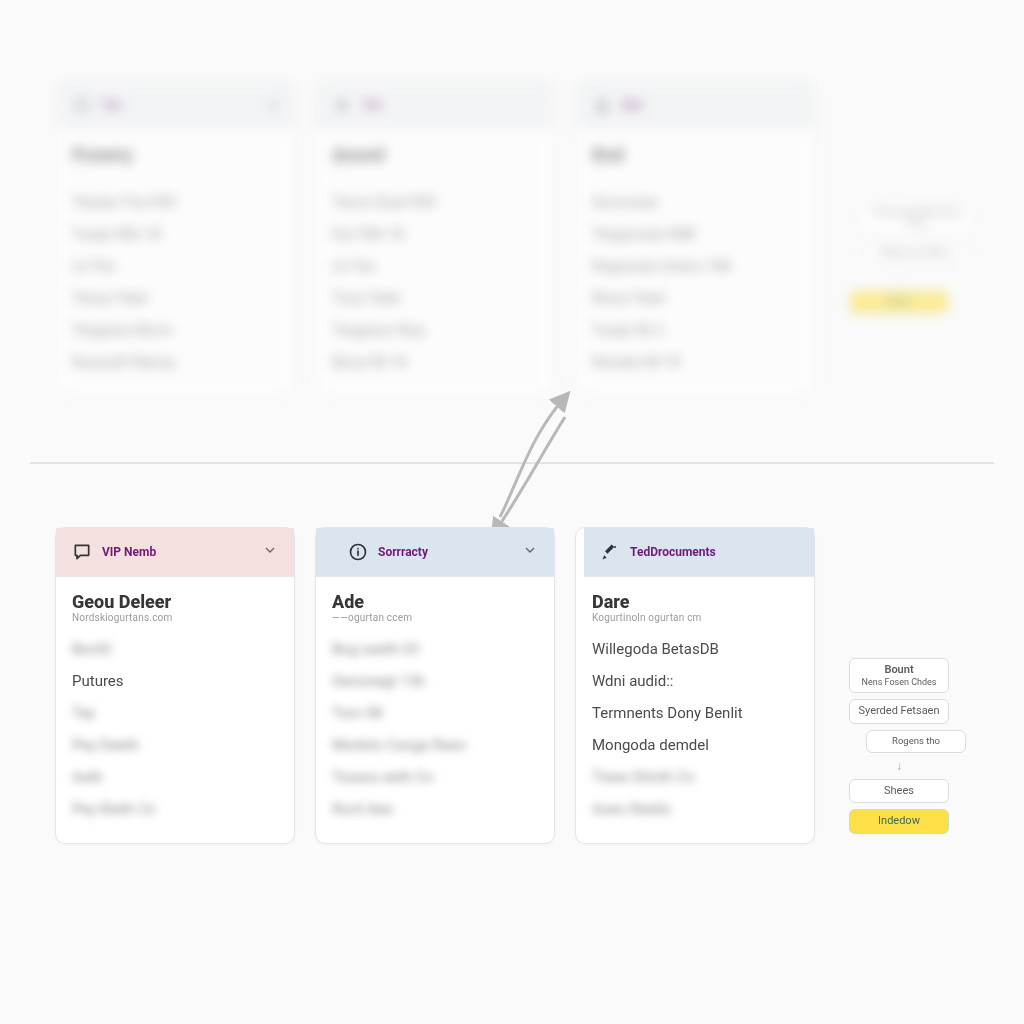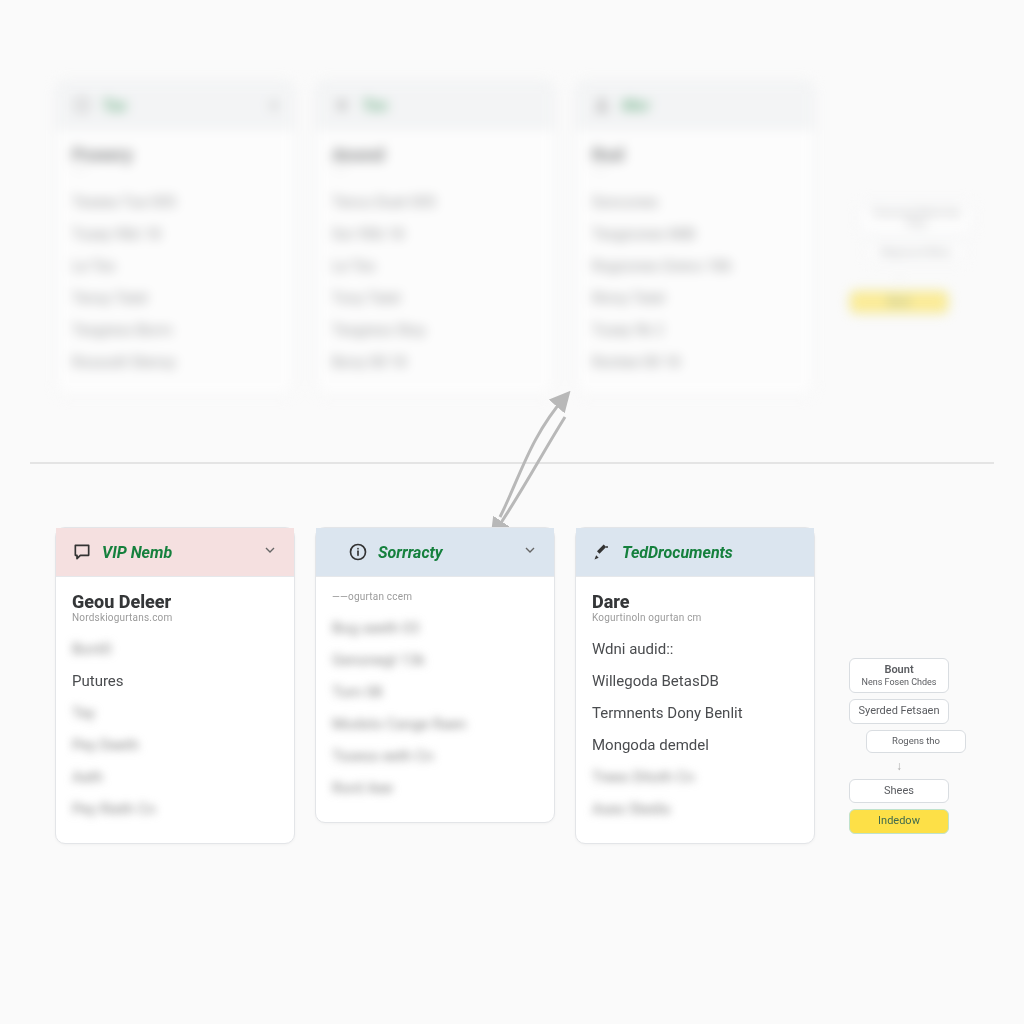--- a/index.html
+++ b/index.html
@@ -55,30 +55,29 @@
 
   .card-header {
     display: flex;
     align-items: center;
     gap: 10px;
     padding: 14px 16px;
     border-bottom: 1px solid #e6e8eb;
   }
   .card-header .title {
     font-weight: 700;
-    font-size: 16px;
-    color: #15803d;
+    font-size: 12px;
+    color: #701a75;
     flex: 1;
-    font-style: italic;
   }
   .card-header .chev { color: #888; }
 
   .hdr-pink  { background: #f5e0e0; }
   .hdr-blue1 { background: #dbe5ef; padding-left: 32px; }
-  .hdr-blue2 { background: #dbe5ef; }
+  .hdr-blue2 { background: #dbe5ef; margin-left: 8px; }
   .hdr-grey  { background: #eef0f2; }
 
   .card-body {
     padding: 14px 16px 18px 16px;
   }
   .section-title {
     font-weight: 800;
     font-size: 18px;
     color: #343638;
   }
@@ -270,20 +269,21 @@
           </svg>
       </span>
       <span class="title">Sorrracty</span>
       <span class="chev">
         <svg width="16" height="16" viewBox="0 0 24 24">
             <path d="M6 9l6 6 6-6" fill="none" stroke="#666" stroke-width="2"></path>
           </svg>
       </span>
     </div>
     <div class="card-body">
+      <div class="section-title">Ade</div>
       <div class="sub">——ogurtan ccem</div>
       <div class="row blur">Bog seeth 03</div>
       <div class="row blur">Genonegt 13k</div>
       <div class="row blur">Tom 08</div>
       <div class="row blur">Modsts Cange Raen</div>
       <div class="row blur">Tssess eeth Cn</div>
       <div class="row blur">Rord Aee</div>
     </div>
   </div>
 
@@ -293,22 +293,22 @@
         <svg viewBox="0 0 24 24">
             <path d="M14 3l3 3-8 8-3-3z M5 16l-2 5 5-2z" fill="#333"></path>
             <circle cx="18" cy="6" r="1.2" fill="#333"></circle>
           </svg>
       </span>
       <span class="title">TedDrocuments</span>
     </div>
     <div class="card-body">
       <div class="section-title">Dare</div>
       <div class="sub">Kogurtinoln ogurtan cm</div>
+      <div class="row">Willegoda BetasDB</div>
       <div class="row">Wdni audid::</div>
-      <div class="row">Willegoda BetasDB</div>
       <div class="row">Termnents Dony Benlit</div>
       <div class="row">Mongoda demdel</div>
       <div class="row blur">Trees Ditoth Cn</div>
       <div class="row blur">Ases Stedis</div>
     </div>
 
     <div class="annos" style="top:130px;">
       <div class="anno-box">
         <div style="font-weight:600">Bount</div>
         <div class="small" style="font-size:9px">Nens Fosen Chdes</div>

